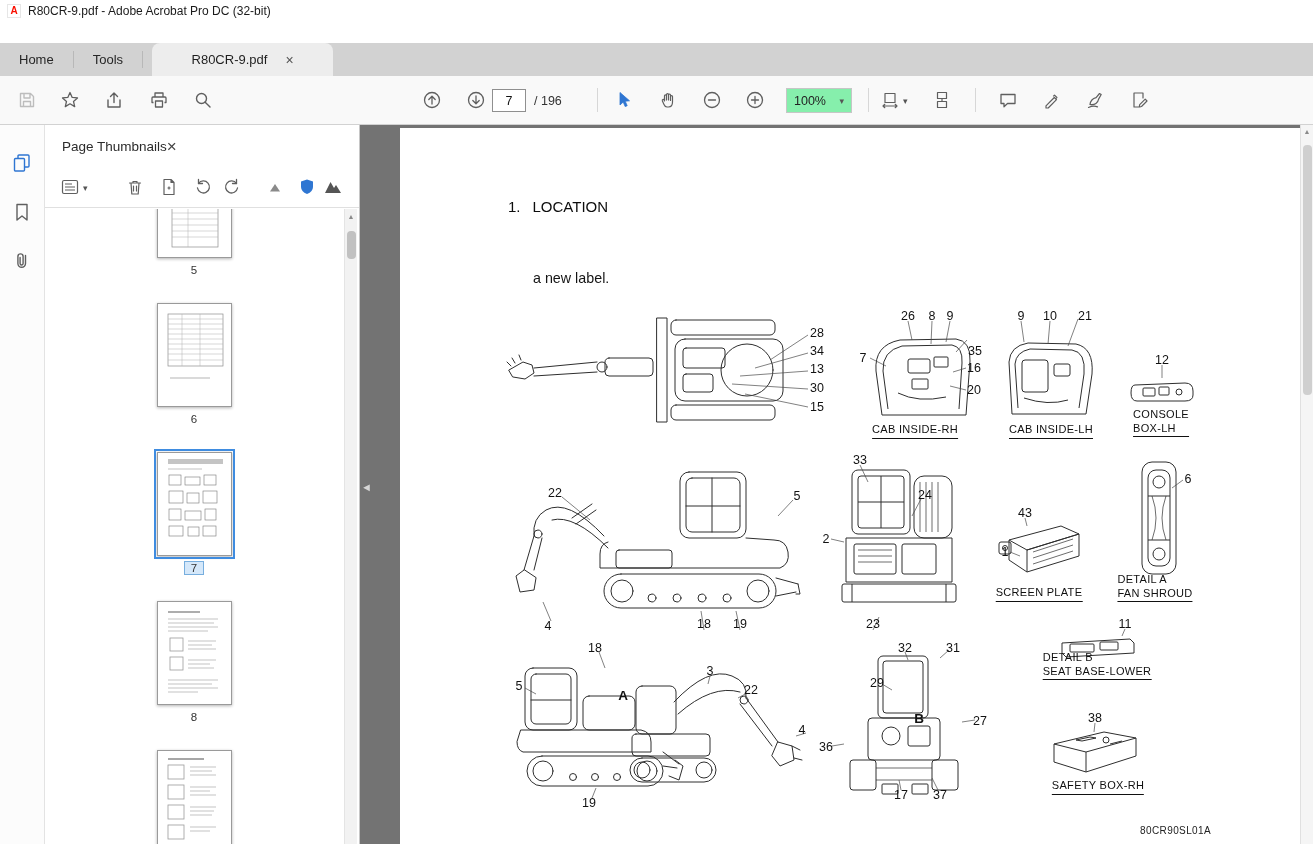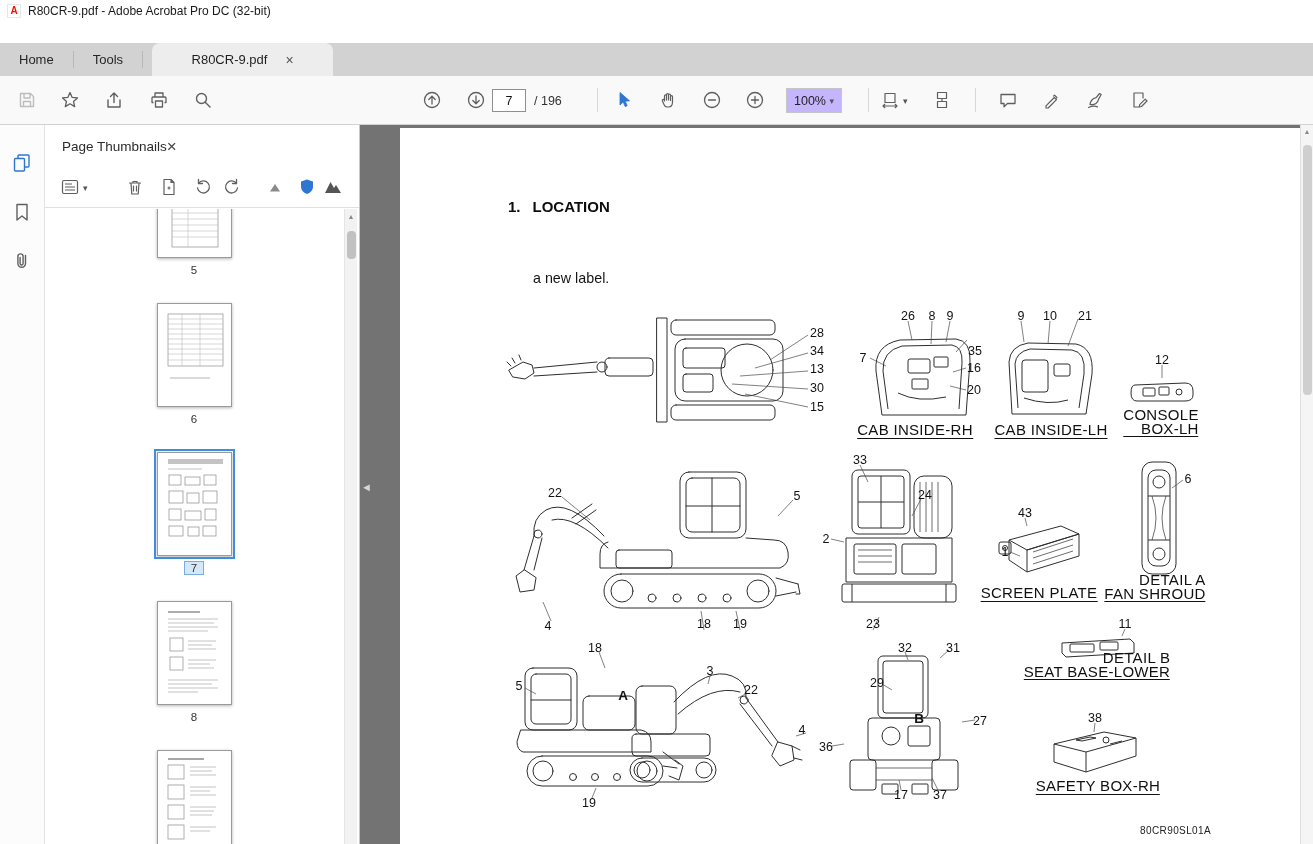--- a/index.html
+++ b/index.html
@@ -24,21 +24,21 @@
   .dtab{margin-left:9px;width:181px;background:#ededed;border-radius:8px 8px 0 0;display:flex;align-items:center;justify-content:center;gap:18px;font-size:13px;color:#1f1f1f;position:relative;cursor:default}
   .dtab .x{font-size:14px;color:#555;cursor:pointer}
 
   
   .toolbar{position:absolute;top:76px;left:0;right:0;height:49px;background:#f9f9f9;border-bottom:1px solid #d2d2d2}
   .tbtn{position:absolute;top:12px;width:24px;height:24px;background:none;border:0;padding:2px;cursor:pointer}
   .tbtn svg{display:block;width:20px;height:20px}
   .tdiv{position:absolute;top:12px;width:1px;height:24px;background:#d7d7d7}
   .pagebox{position:absolute;top:13px;left:492px;width:34px;height:23px;border:1px solid #8f8f8f;background:#fff;text-align:center;font-size:12.5px;color:#111;font-family:"Liberation Sans",sans-serif}
   .pcount{position:absolute;top:18px;left:534px;font-size:12.5px;color:#333}
-  .zoombox{position:absolute;top:12px;left:786px;width:56px;height:25px;border:1px solid #c6c6c6;background:#c4b5fd;display:flex;align-items:center;justify-content:space-between;padding:0 7px;font-size:12.5px;color:#222;cursor:pointer}
+  .zoombox{position:absolute;top:12px;left:786px;width:66px;height:25px;border:1px solid #c6c6c6;background:#86efac;display:flex;align-items:center;justify-content:space-between;padding:0 7px;font-size:12.5px;color:#222;cursor:pointer}
   .caret{font-size:9px;color:#555}
   .minicaret{position:absolute;font-size:9px;color:#555}
 
   
   .main{position:absolute;top:125px;left:0;right:0;bottom:0;display:flex}
   .rail{width:45px;background:#fcfcfc;border-right:1px solid #e3e3e3;display:flex;flex-direction:column;align-items:center;padding-top:26px;gap:25px}
   .ribtn{width:24px;height:24px;background:none;border:0;padding:1px;cursor:pointer}
   .ribtn svg{display:block;width:22px;height:22px}
 
   .panel{width:315px;background:#fff;border-right:1px solid #c6c6c6;position:relative}
@@ -61,28 +61,28 @@
 
   .doc{flex:1;position:relative;background:#737373}
   .collapse{position:absolute;left:1px;top:356px;color:#d6d6d6;font-size:11px;cursor:pointer;z-index:5}
   .dscroll{position:absolute;top:0;right:0;bottom:0;width:13px;background:#f5f5f5;border-left:1px solid #e0e0e0;z-index:6}
   .dscroll .up{position:absolute;top:3px;left:0;right:0;text-align:center;font-size:7px;color:#8a8a8a}
   .dscroll .thumbbar{position:absolute;top:20px;left:2px;width:9px;height:250px;background:#cfcfcf;border-radius:4px}
 
   
   .page{position:absolute;left:40px;top:3px;width:913px;height:716px;background:#fff;overflow:hidden}
   .hbar{position:absolute;left:110px;top:15px;width:693px;height:27px;background:#bcbcbc;border:2px solid #161616;display:flex;align-items:center;padding-left:6px;font-size:17px;font-weight:bold;color:#000;letter-spacing:.3px}
-  .sect{position:absolute;left:108px;top:70px;font-size:15px;font-weight:bold;color:#0d0d0d}
+  .sect{position:absolute;left:108px;top:70px;font-size:15px;font-weight:normal;color:#0d0d0d}
   .sect .st{margin-left:12px}
   .para{position:absolute;left:133px;top:94px;font-size:14.3px;color:#141414;line-height:22.5px;white-space:pre}
   .figcode{position:absolute;left:740px;top:697px;font-size:10px;letter-spacing:.4px;color:#222}
   .art{position:absolute}
   .callout{position:absolute;transform:translate(-50%,-50%);font-size:12.5px;color:#121212;white-space:nowrap}
   .callout.bold{font-weight:bold;font-size:13.5px}
-  .fig-caption{position:absolute;transform:translateX(-50%);font-size:15px;color:#101010;text-align:right;line-height:13.5px;letter-spacing:.3px;white-space:nowrap}
+  .fig-caption{position:absolute;transform:translateX(-50%);font-size:11px;color:#101010;text-align:left;line-height:13.5px;letter-spacing:.3px;white-space:nowrap}
   .fig-caption div:last-child{border-bottom:1px solid #111;padding-bottom:1px}
 </style>
 </head>
 <body>
 
 <div class="app">
 
   <div class="titlebar">
     <div class="appicon">A</div>
     <span class="wtitle">R80CR-9.pdf - Adobe Acrobat Pro DC (32-bit)</span>

